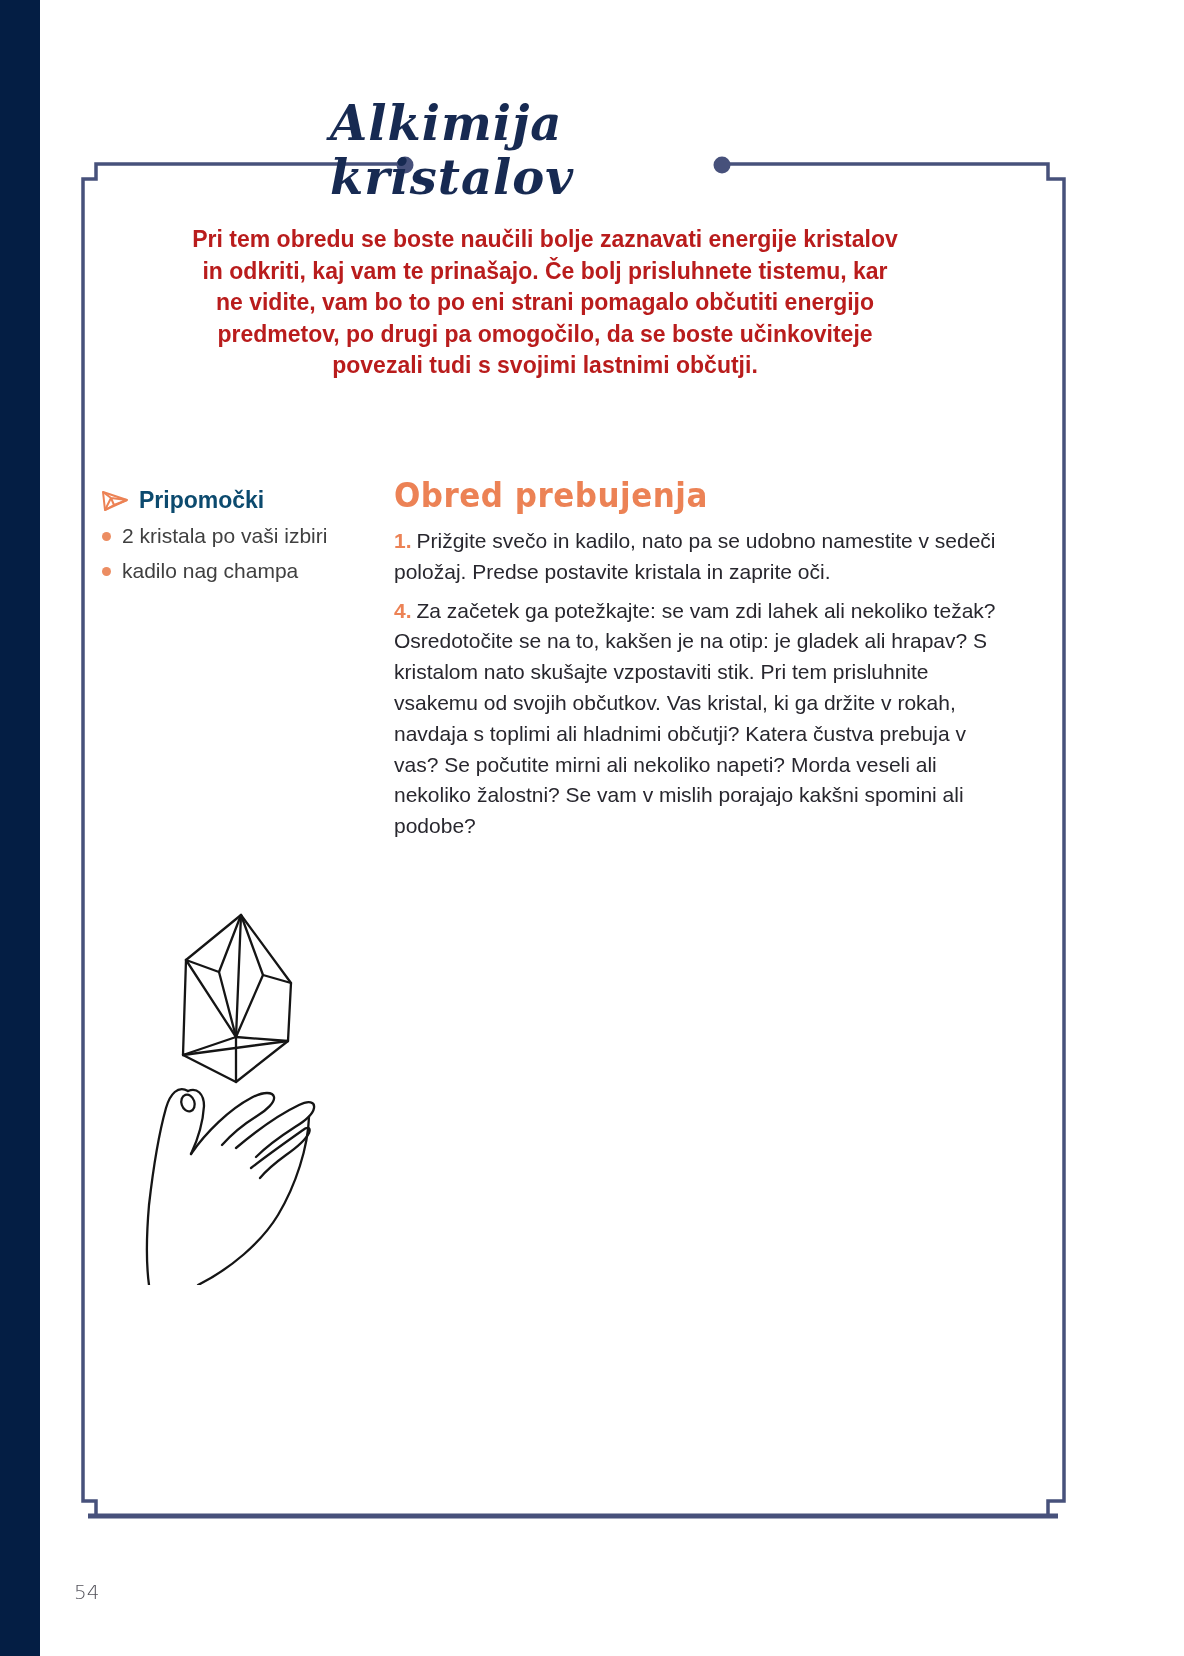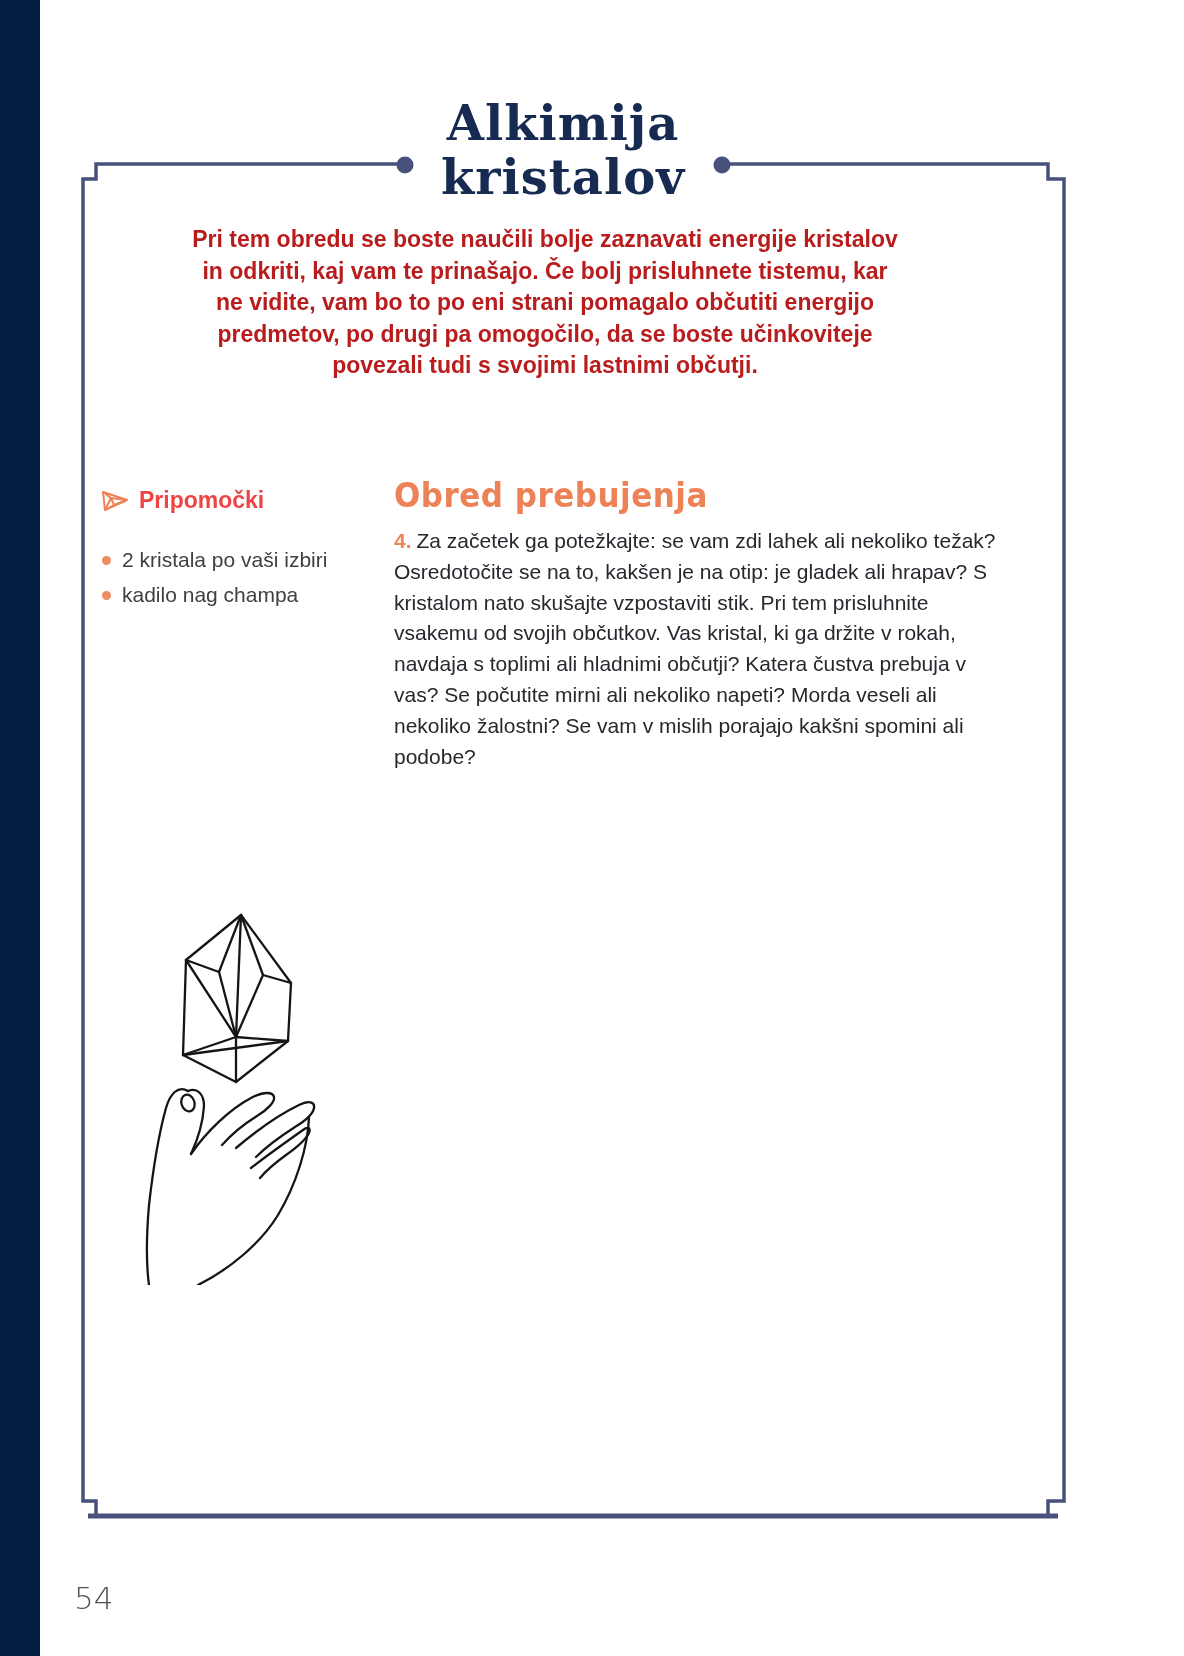--- a/index.html
+++ b/index.html
@@ -23,27 +23,27 @@
     position: absolute;
     left: 0; top: 0;
     width: 1184px; height: 1656px;
     pointer-events: none;
   }
 
   .page-title {
     position: absolute;
     left: 330px; top: 96px;
     width: 466px;
-    text-align: center;
     font-family: "DejaVu Serif", serif;
     font-weight: bold;
     font-size: 48px;
     line-height: 54px;
     color: #172a52;
     letter-spacing: 1px;
+    font-style: italic;
   }
 
   .intro {
     position: absolute;
     left: 192px; top: 224px;
     width: 706px;
     text-align: center;
     font-size: 23px;
     line-height: 31.5px;
     font-weight: 600;
@@ -52,24 +52,24 @@
 
   .supplies {
     position: absolute;
     left: 100px; top: 487px;
     width: 290px;
   }
   .supplies-heading {
     display: flex;
     align-items: center;
     gap: 9px;
-    color: #ef4444;
+    color: #0c4a6e;
     font-size: 23px;
     font-weight: 700;
-    margin-bottom: 28px;
+    margin-bottom: 4px;
   }
   .supplies-heading .crystal-icon { flex: 0 0 auto; display: inline-flex; }
   .supply-list { list-style: none; }
   .supply-list li {
     position: relative;
     padding-left: 22px;
     font-size: 21px;
     line-height: 35px;
     color: #404040;
   }
@@ -112,21 +112,21 @@
 
   .illustration {
     position: absolute;
     left: 118px; top: 845px;
     width: 282px; height: 440px;
   }
 
   .page-number {
     position: absolute;
     left: 74px; top: 1580px;
-    font-size: 31px;
+    font-size: 20px;
     font-weight: 300;
     color: #53525a;
     font-family: "DejaVu Sans", sans-serif;
   }
 </style>
 </head>
 <body>
 
 <div class="sidebar"></div>
 
@@ -164,20 +164,23 @@
   </div>
   <ul class="supply-list">
     <li>2 kristala po vaši izbiri</li>
     <li>kadilo nag champa</li>
   </ul>
 </div>
 
 <div class="ritual">
   <div class="ritual-heading">Obred prebujenja</div>
   <p class="step">
+    <span class="step-num">1.</span><span>Prižgite svečo in kadilo, nato pa se udobno namestite v sedeči položaj. Predse postavite kristala in zaprite oči.</span>
+  </p>
+  <p class="step">
     <span class="step-num">4.</span><span>Za začetek ga potežkajte: se vam zdi lahek ali nekoliko težak? Osredotočite se na to, kakšen je na otip: je gladek ali hrapav? S kristalom nato skušajte vzpostaviti stik. Pri tem prisluhnite vsakemu od svojih občutkov. Vas kristal, ki ga držite v rokah, navdaja s toplimi ali hladnimi občutji? Katera čustva prebuja v vas? Se počutite mirni ali nekoliko napeti? Morda veseli ali nekoliko žalostni? Se vam v mislih porajajo kakšni spomini ali podobe?</span>
   </p>
 </div>
 
 <div class="illustration">
   <svg width="282" height="440" viewBox="0 0 282 440" xmlns="http://www.w3.org/2000/svg">
     <g stroke="#151515" stroke-width="2.3" fill="none" stroke-linecap="round" stroke-linejoin="round">
 
       <path d="M123 70 L173 138 L170 196 L118 237 L65 210 L68 115 Z"></path>
 

